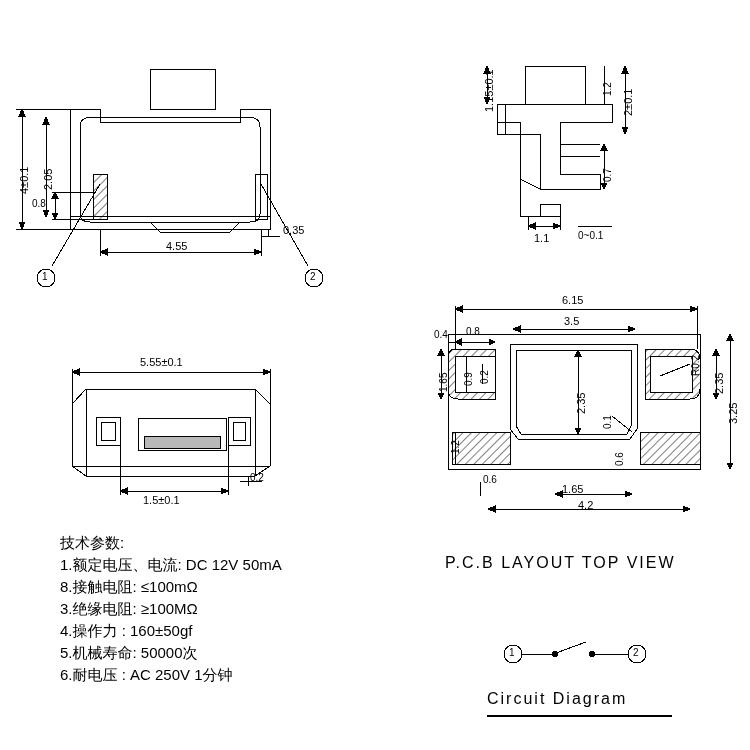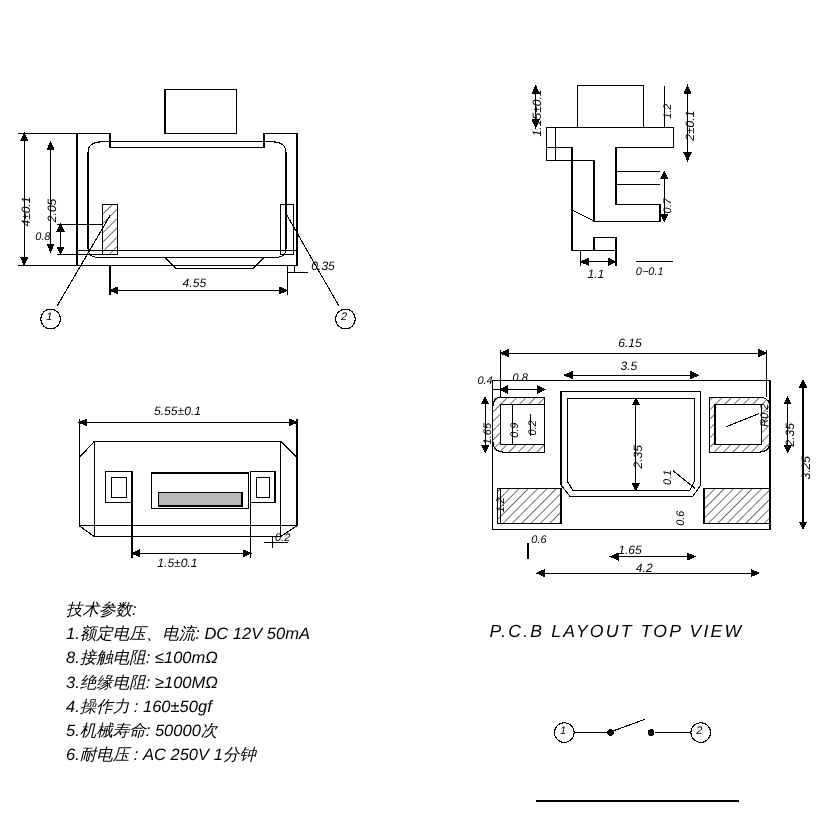--- a/index.html
+++ b/index.html
@@ -1,17 +1,17 @@
 <!DOCTYPE html>
 <html><head>
 <meta charset="utf-8">
 <style>
   html,body{margin:0;padding:0;background:#ffffff;}
   body{width:750px;height:750px;position:relative;font-family:"Liberation Sans",sans-serif;color:#000;}
-  #sheet{position:absolute;left:0;top:16px;width:750px;height:646px;font-style:italic;}
+  #sheet{position:absolute;left:0;top:4px;width:750px;height:646px;}
   svg{position:absolute;left:0;top:0;width:750px;height:750px;}
   .txt{position:absolute;white-space:pre;font-family:"Liberation Sans",sans-serif;color:#000;}
   .dim{font-size:11px;}
   .dimsm{font-size:10px;}
   .spec{font-size:15px;line-height:22px;font-family:"Liberation Sans",sans-serif;}
   .cap{font-size:16px;letter-spacing:2px;font-family:"Liberation Sans",sans-serif;}
   .rot90{transform:rotate(-90deg);transform-origin:left top;}
   .specblock{position:absolute;left:60px;top:528px;}
   .specline{display:block;white-space:pre;}
 </style>
@@ -235,20 +235,21 @@
 <div class="txt dim rot90" style="left:713px;top:390px;">2.35</div>
 <div class="txt dim rot90" style="left:727px;top:420px;">3.25</div>
 <div class="txt dimsm rot90" style="left:690px;top:372px;">R0.2</div>
 <div class="txt dimsm rot90" style="left:602px;top:425px;">0.1</div>
 <div class="txt dimsm rot90" style="left:614px;top:462px;">0.6</div>
 
 <div class="txt cap" style="left:445px;top:550px;">P.C.B LAYOUT TOP VIEW</div>
 
 <div class="txt dimsm" style="left:509px;top:643px;">1</div>
 <div class="txt dimsm" style="left:633px;top:643px;">2</div>
+<div class="txt cap" style="left:487px;top:686px;">Circuit Diagram</div>
 
 <div class="specblock">
   <span class="spec specline">技术参数:</span>
   <span class="spec specline">1.额定电压、电流: DC 12V 50mA</span>
   <span class="spec specline">8.接触电阻: ≤100mΩ</span>
   <span class="spec specline">3.绝缘电阻: ≥100MΩ</span>
   <span class="spec specline">4.操作力 : 160±50gf</span>
   <span class="spec specline">5.机械寿命: 50000次</span>
   <span class="spec specline">6.耐电压 : AC 250V 1分钟</span>
 </div>

